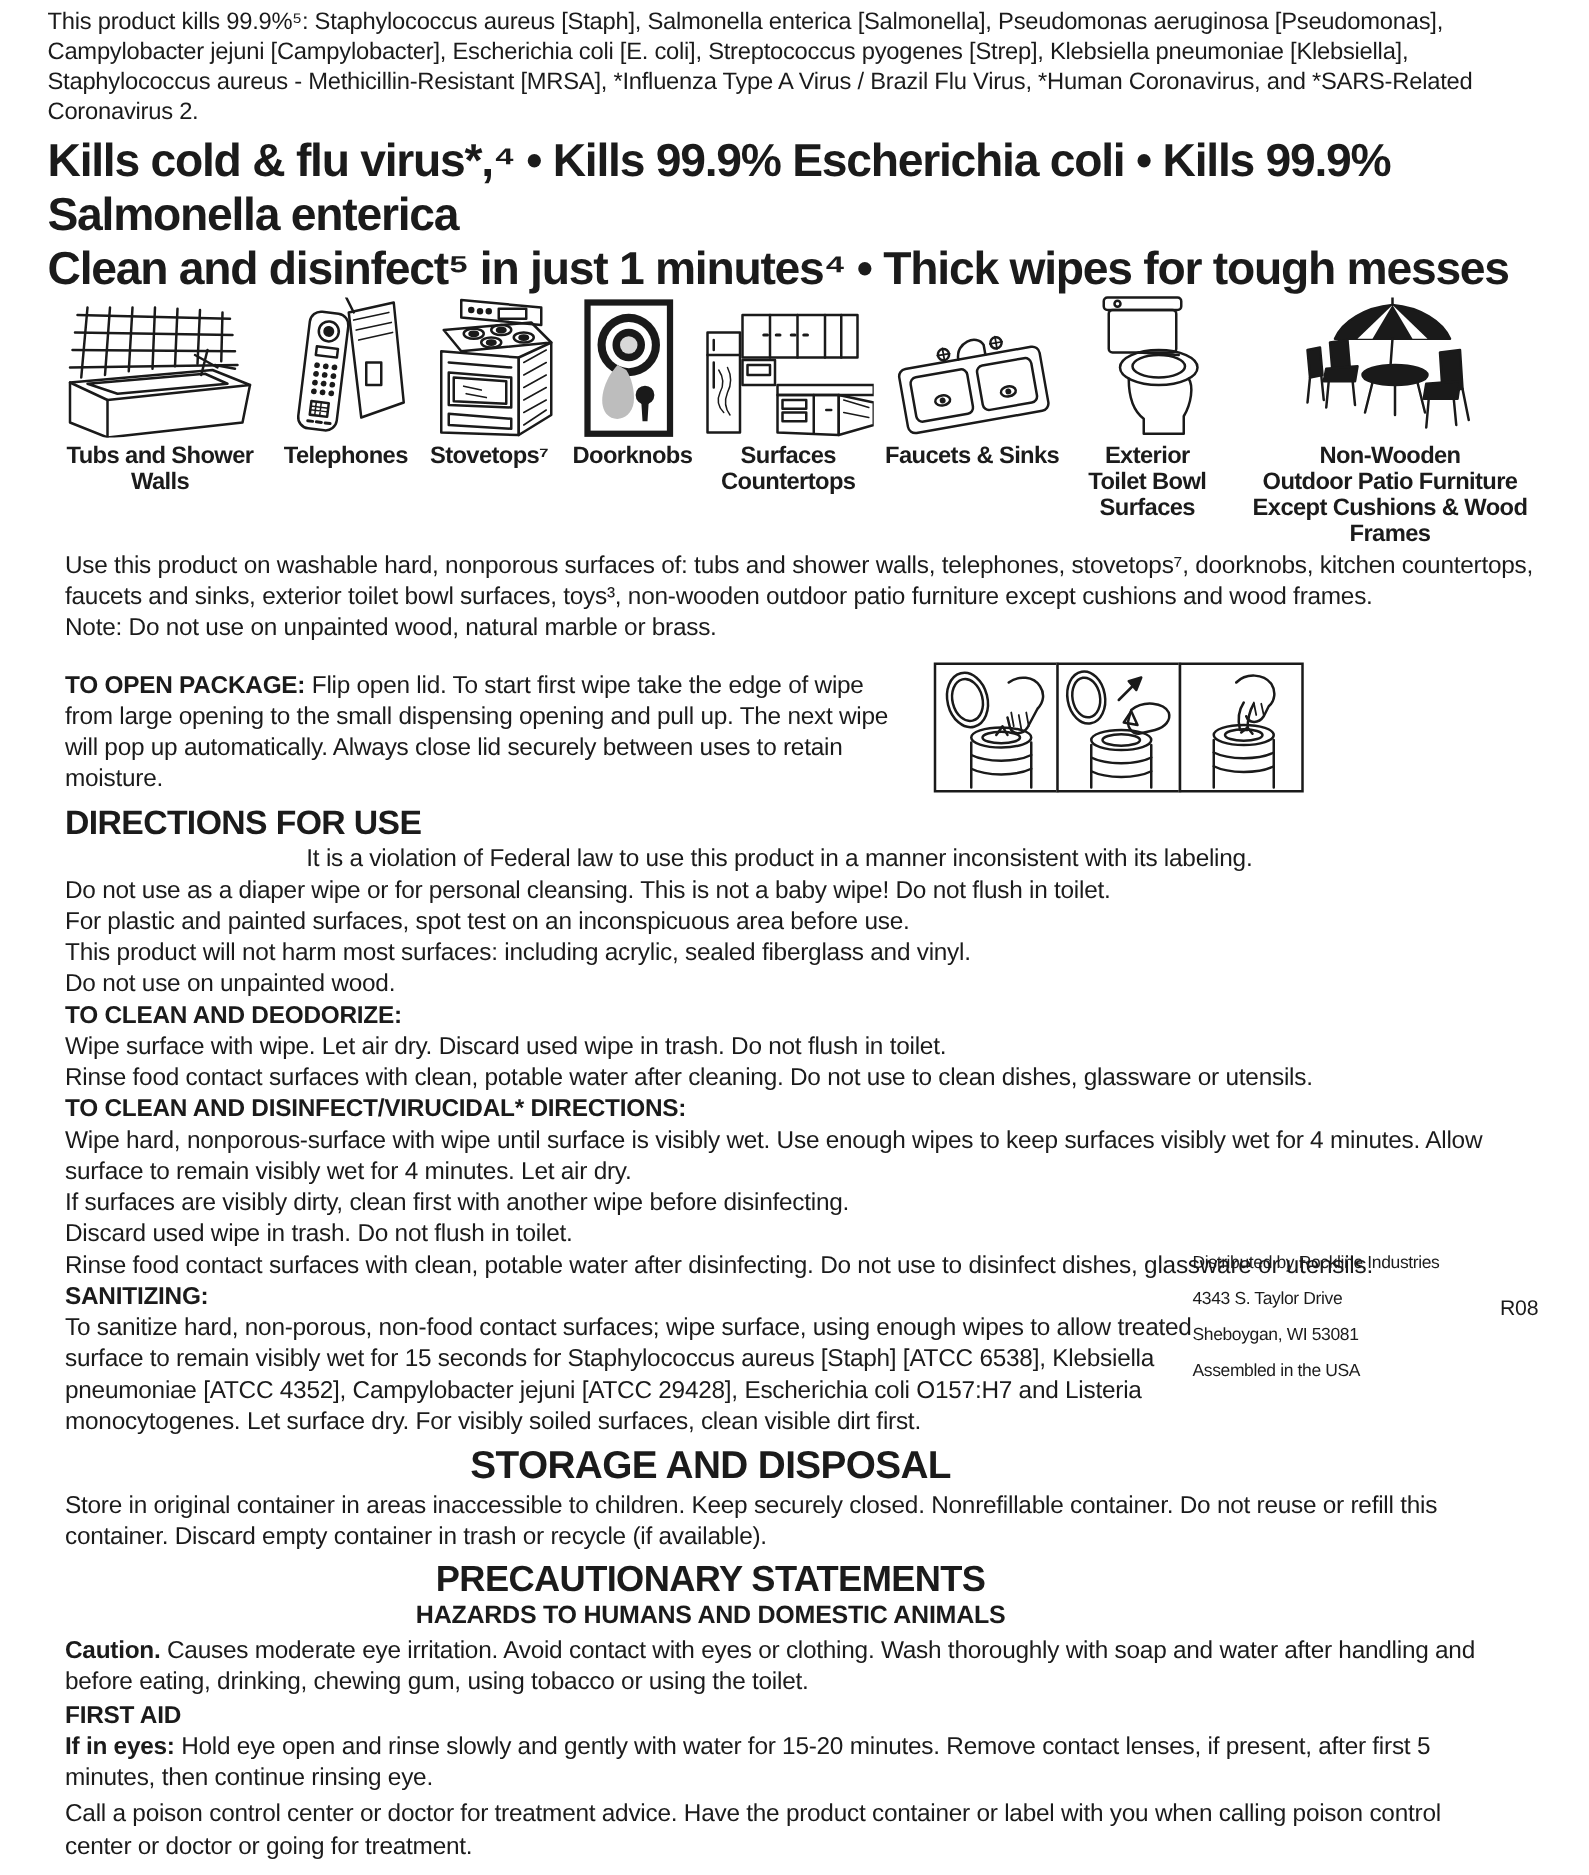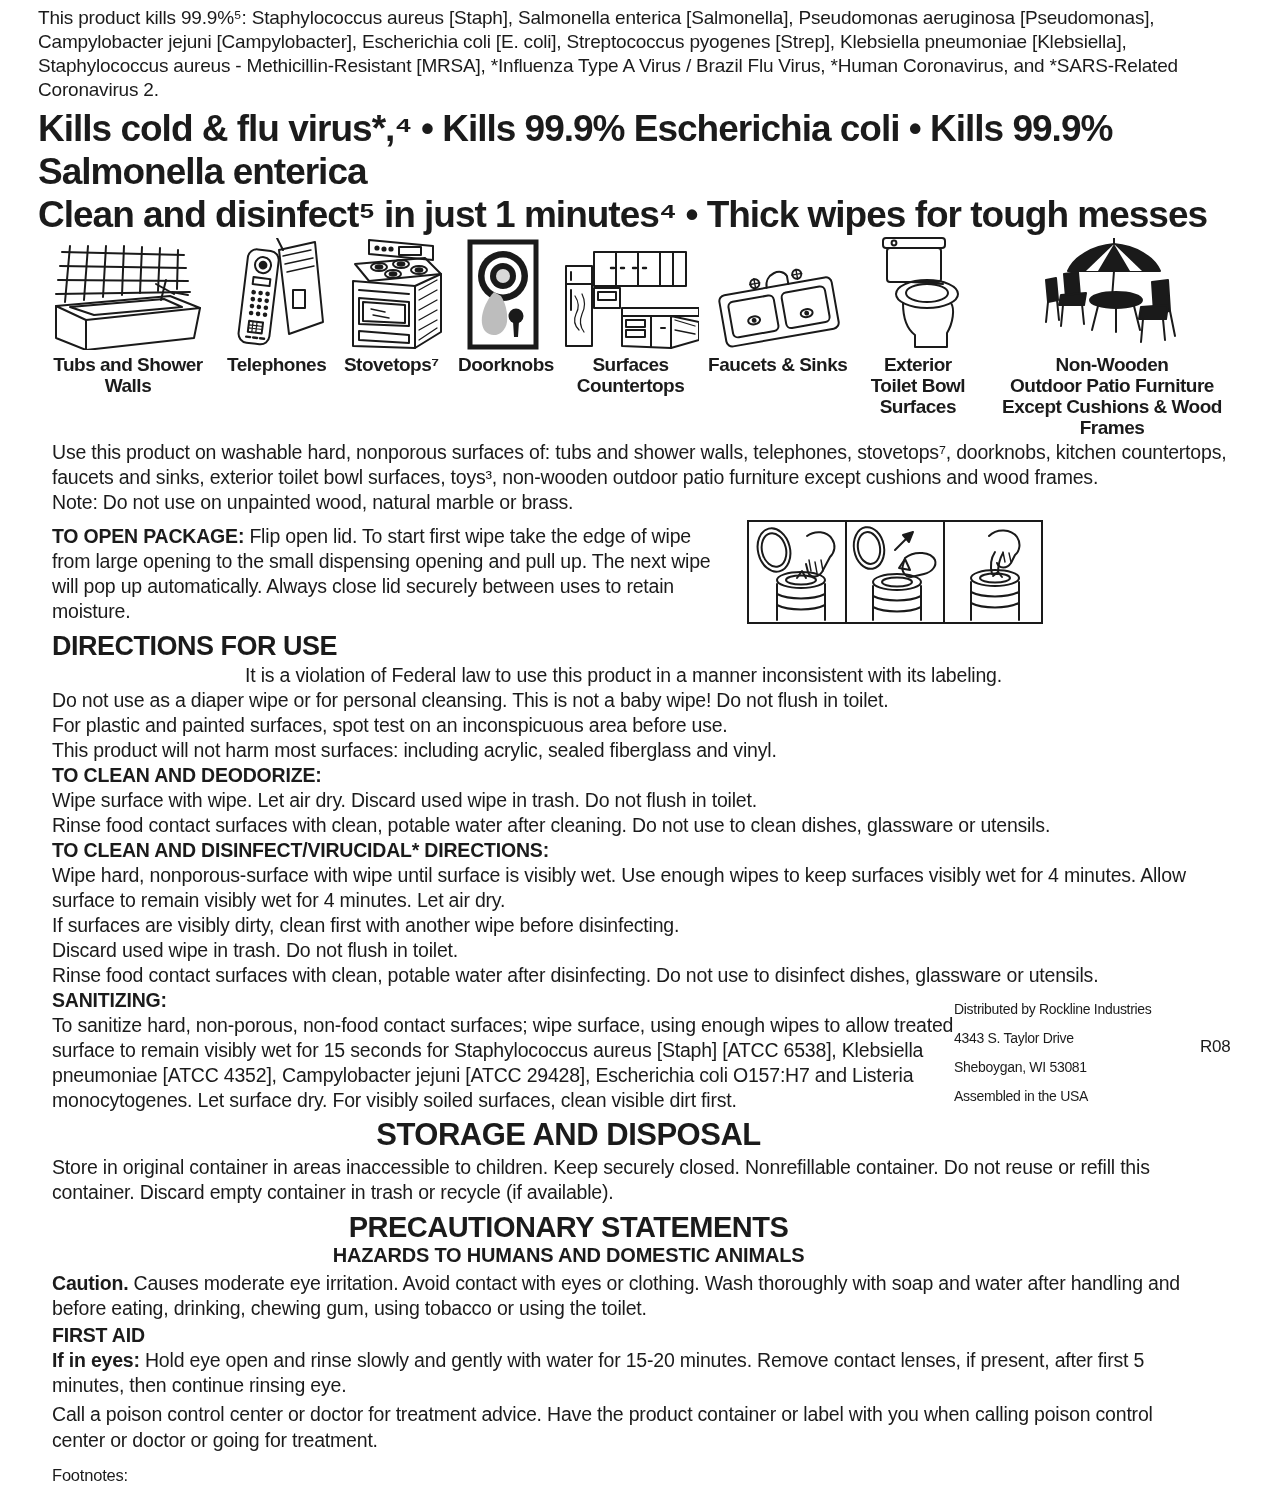--- a/index.html
+++ b/index.html
@@ -18,21 +18,21 @@
   .icon-box{height:108px;display:flex;align-items:flex-end;justify-content:center;}
   .icon-label{font-weight:700;font-size:19px;line-height:21px;text-align:center;white-space:pre-line;margin-top:4px;letter-spacing:-0.5px;}
   .c1{width:180px}.c2{width:105px}.c3{width:112px}.c4{width:105px}
   .c5{width:132px}.c6{width:150px}.c7{width:118px}.c8{width:258px}
   svg{display:block;}
   .lineart{stroke:#1a1a1a;fill:none;stroke-width:2;stroke-linecap:round;stroke-linejoin:round;}
   
   .main{margin-left:14px;margin-right:6px;}
   .body-text{font-size:19.5px;line-height:25px;}
   .strong{font-weight:700;}
-  .open-row{display:flex;align-items:flex-end;margin-top:9px;}
+  .open-row{display:flex;align-items:center;margin-top:21px;}
   .open-text{width:665px;}
   .open-illus{margin-left:30px;margin-top:-8px;display:flex;}
   .panel{border:2px solid #1a1a1a;width:96px;height:100px;margin-right:-2px;background:#fff;}
   .dir-title{font-size:27px;line-height:32px;font-weight:700;text-align:left;margin:6px 60px 1px 0;letter-spacing:-0.5px;}
   .violation{text-align:center;margin-right:40px;}
   .sanitize{max-width:905px;}
   .storage-title{font-size:31px;line-height:36px;font-weight:700;text-align:center;margin:4px 150px 2px 0;letter-spacing:-0.5px;}
   .prec-title{font-size:29px;line-height:33px;font-weight:700;text-align:center;margin:6px 150px 0 0;letter-spacing:-0.5px;}
   .prec-sub{font-size:20px;line-height:23px;font-weight:700;text-align:center;margin:0 150px 4px 0;}
   .caution-p,.eyes-p{max-width:1145px;}
@@ -302,20 +302,21 @@
           </g>
         </svg>
       </div>
     </div>
 
     <h2 class="dir-title">DIRECTIONS FOR USE</h2>
     <p class="body-text violation">It is a violation of Federal law to use this product in a manner inconsistent with its labeling.</p>
     <p class="body-text">Do not use as a diaper wipe or for personal cleansing. This is not a baby wipe! Do not flush in toilet.</p>
     <p class="body-text">For plastic and painted surfaces, spot test on an inconspicuous area before use.</p>
     <p class="body-text">This product will not harm most surfaces: including acrylic, sealed fiberglass and vinyl.</p>
+    <p class="body-text">Do not use on unpainted wood.</p>
     <p class="body-text strong">TO CLEAN AND DEODORIZE:</p>
     <p class="body-text">Wipe surface with wipe. Let air dry. Discard used wipe in trash. Do not flush in toilet.</p>
     <p class="body-text">Rinse food contact surfaces with clean, potable water after cleaning. Do not use to clean dishes, glassware or utensils.</p>
     <p class="body-text strong">TO CLEAN AND DISINFECT/VIRUCIDAL* DIRECTIONS:</p>
     <p class="body-text">Wipe hard, nonporous-surface with wipe until surface is visibly wet. Use enough wipes to keep surfaces visibly wet for 4 minutes. Allow surface to remain visibly wet for 4 minutes. Let air dry.</p>
     <p class="body-text">If surfaces are visibly dirty, clean first with another wipe before disinfecting.</p>
     <p class="body-text">Discard used wipe in trash. Do not flush in toilet.</p>
     <p class="body-text">Rinse food contact surfaces with clean, potable water after disinfecting. Do not use to disinfect dishes, glassware or utensils.</p>
     <p class="body-text strong">SANITIZING:</p>
     <p class="body-text sanitize">To sanitize hard, non-porous, non-food contact surfaces; wipe surface, using enough wipes to allow treated surface to remain visibly wet for 15 seconds for Staphylococcus aureus [Staph] [ATCC 6538], Klebsiella pneumoniae [ATCC 4352], Campylobacter jejuni [ATCC 29428], Escherichia coli O157:H7 and Listeria monocytogenes. Let surface dry. For visibly soiled surfaces, clean visible dirt first.</p>

